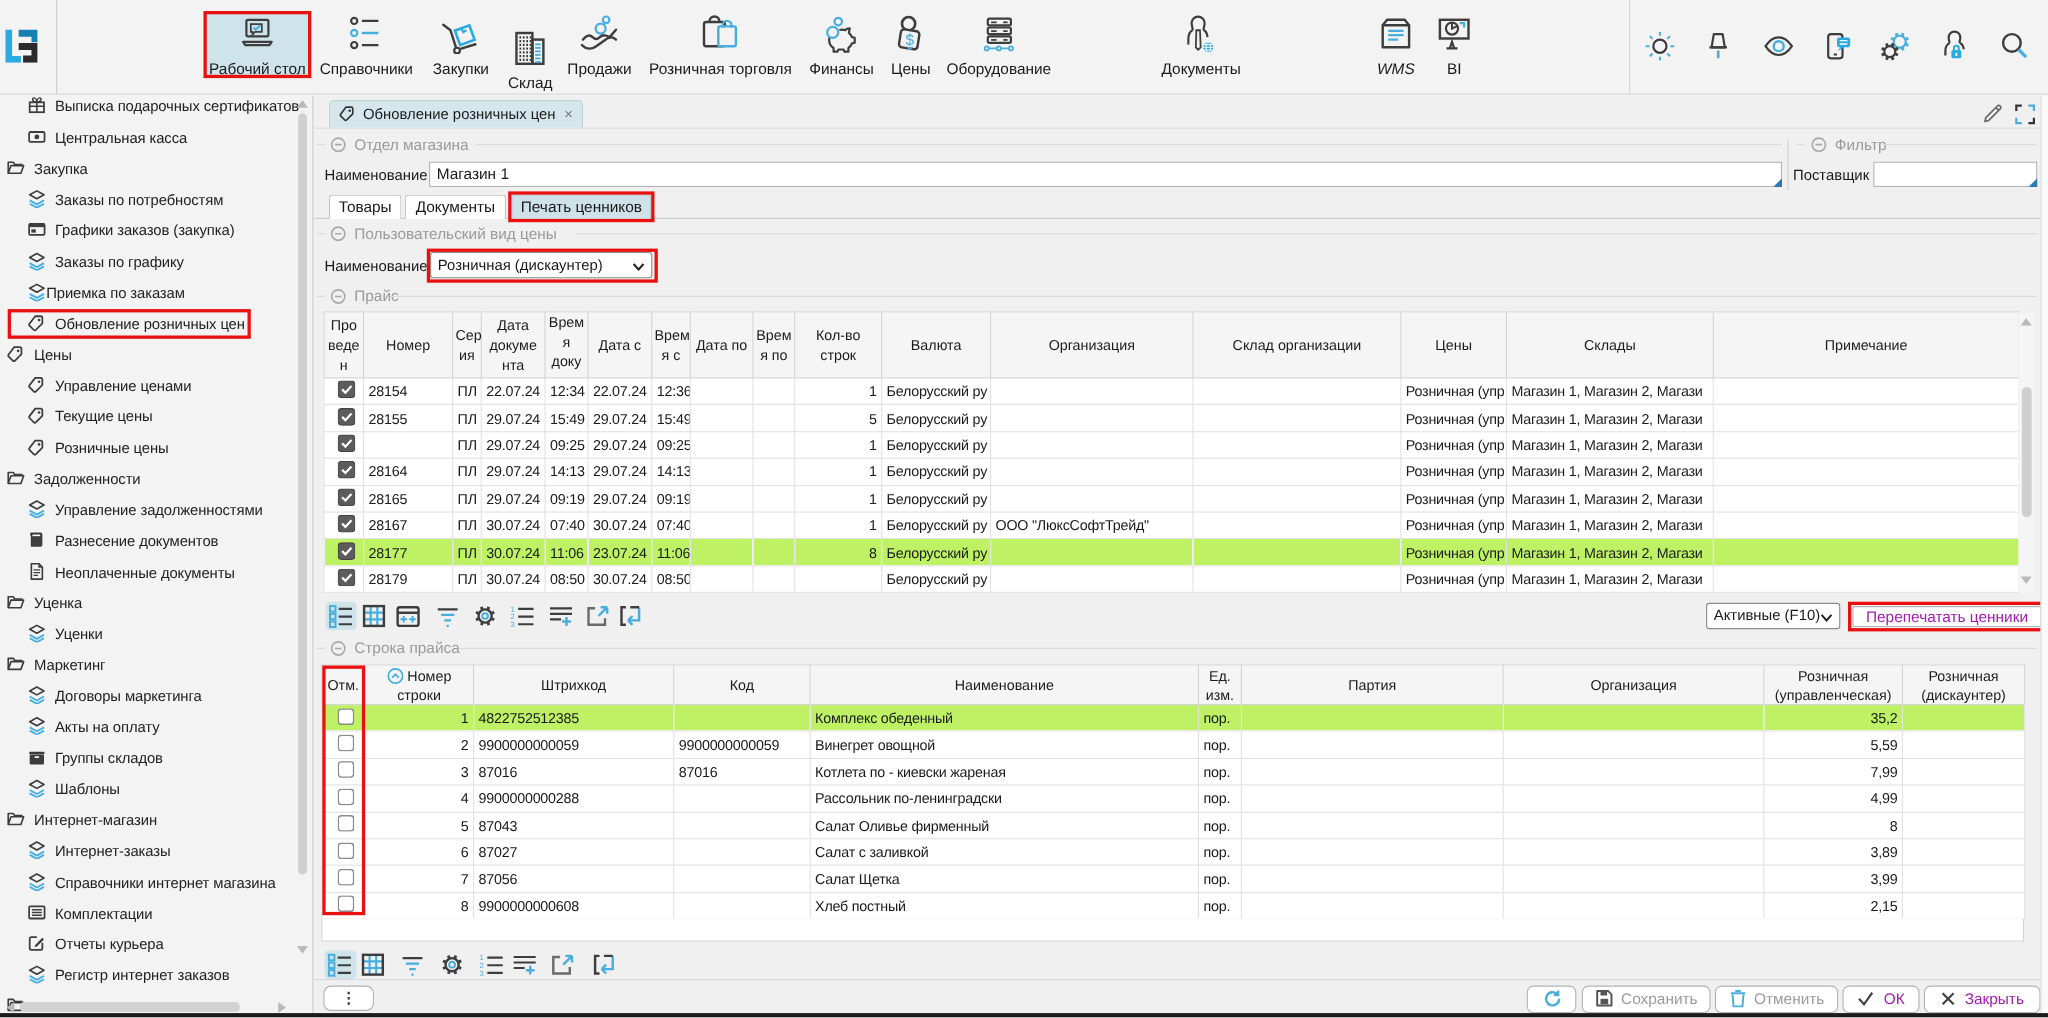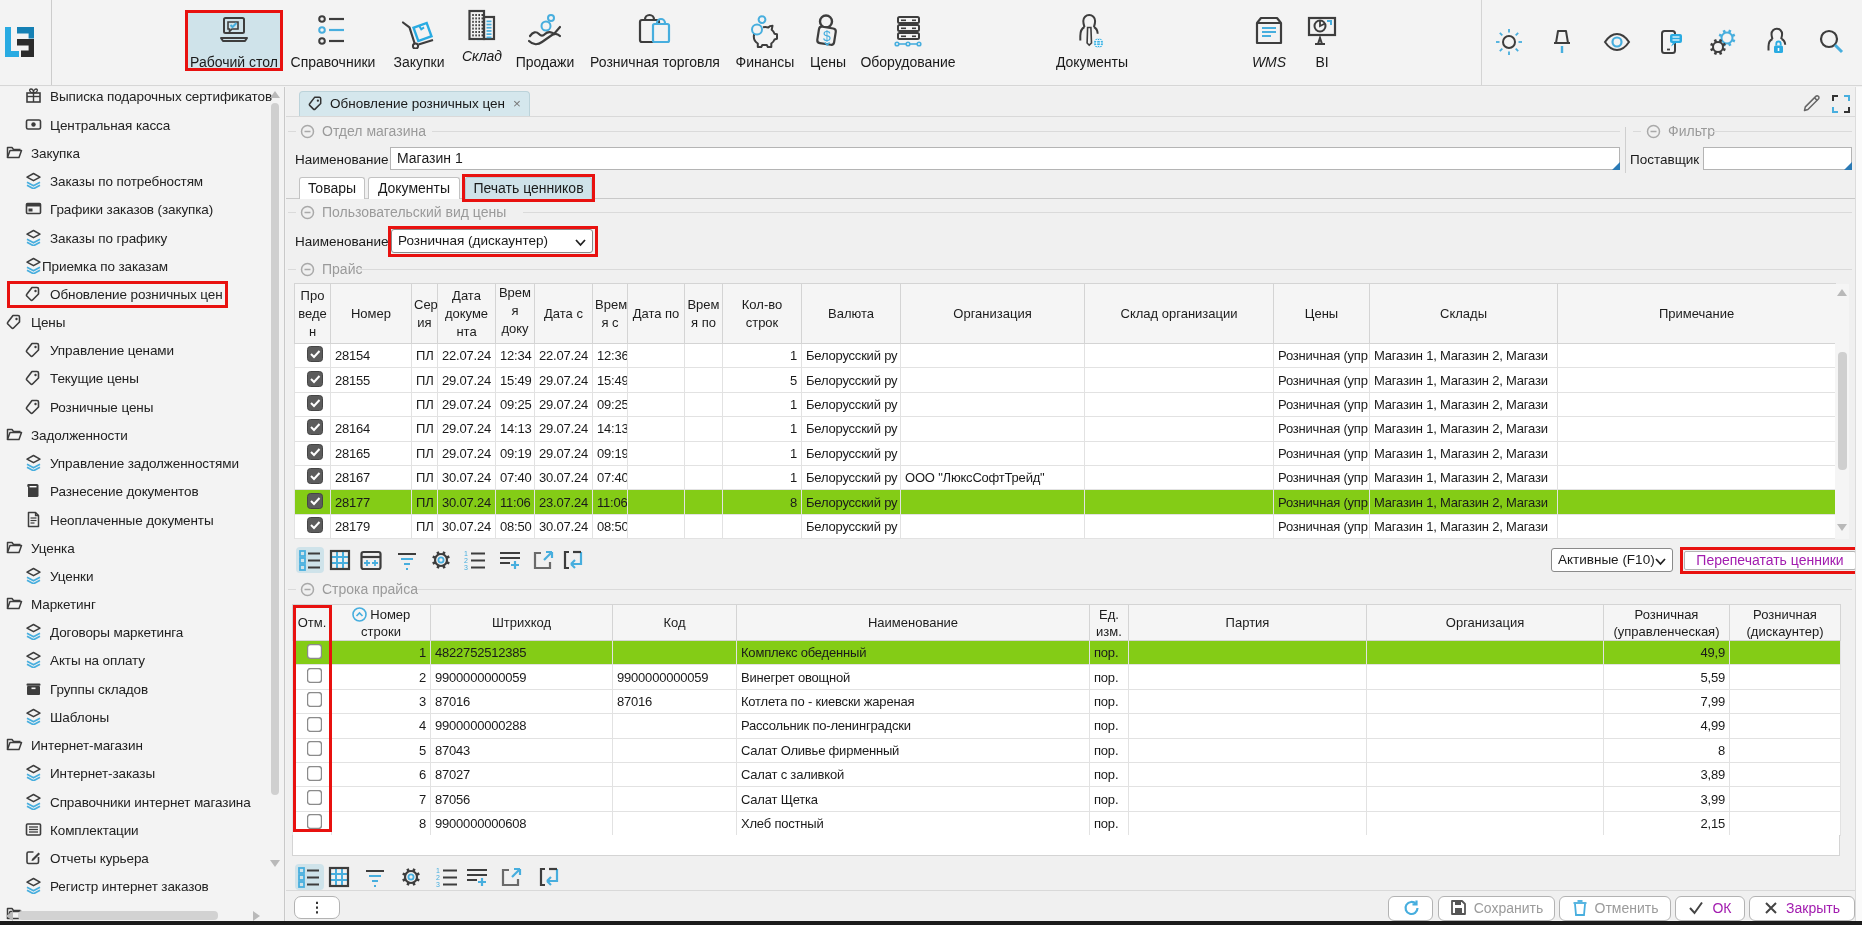--- a/index.html
+++ b/index.html
@@ -17,21 +17,21 @@
 .fline { position:absolute; height:1px; background:#dadada; }
 label.fl { position:absolute; font-size:13.5px; color:#1a1a1a; }
 .tinput { position:absolute; background:#fff; border:1px solid #b4b4b4; font-size:14px; padding:0 6px; color:#1a1a1a; }
 .corner { position:absolute; width:0; height:0; border-left:8px solid transparent; border-bottom:8px solid #2a7ab5; }
 .stab { position:absolute; height:22px; background:#fff; border:1px solid #c2c2c2; border-bottom:none; border-radius:3px 3px 0 0; font-size:14px; text-align:center; line-height:21px; }
 .redbox { position:absolute; border:3px solid #e8110f; }
 table.grid { border-collapse:collapse; table-layout:fixed; background:#fff; font-size:13px; }
 table.grid th { background:#f5f5f5; font-weight:normal; color:#1c1c1c; border:1px solid #d4d4d4; padding:0 2px; font-size:13px; line-height:18px; }
 #t2 th { line-height:17px; }
 table.grid td { border:1px solid #e2e2e2; border-top:none; padding:0 0 0 4px; height:24.4px; white-space:nowrap; overflow:hidden; color:#1a1a1a; letter-spacing:-0.2px; }
-tr.hl td { background:#84cc16;margin-top:48px; }
+tr.hl td { background:#bef264;margin-top:48px; }
 .num { text-align:right; padding-right:4px !important; }
 .btn { position:absolute; height:25px; background:#fff; border:1px solid #b3b3b3; border-radius:6px; font-size:14px; color:#a21caf; text-align:center; }
 .sel { font-size:13.5px; background:#fff; border:1px solid #8a8a8a; border-radius:3px; color:#1a1a1a; padding-left:6px; white-space:nowrap; overflow:hidden; }
 </style>
 </head>
 <body>
 <div id="app">
 <div id="topbar">
 <svg style="position:absolute;left:4px;top:26px" width="31" height="31" viewBox="0 0 31 31">
         <path d="M1 1 h6 v24 h8 v6 h-14 z" fill="#29abe2"></path>
@@ -57,21 +57,21 @@
         </svg><div style="margin-top:2px">Справочники</div></div>
 <div class="tbitem" style="left:339px;top:13px;width:160px;"><svg width="36" height="36" viewBox="0 0 36 36">
           <path d="M2 9.5 L8.5 14.5 L13.5 30" fill="none" stroke="#3d3d3d" stroke-width="2.2" stroke-linecap="round"></path>
 <circle cx="14.5" cy="33" r="2.6" fill="none" stroke="#3d3d3d" stroke-width="2"></circle>
 <path d="M17.5 31.5 L32 27" fill="none" stroke="#3d3d3d" stroke-width="2.2"></path>
 <g transform="rotate(-20 21.5 19)">
             <rect x="14.5" y="12" width="14" height="14" fill="none" stroke="#29abe2" stroke-width="2.4"></rect>
             <path d="M20.5 12 l0.8 4 3.2 -0.8" fill="none" stroke="#29abe2" stroke-width="2"></path>
           </g>
         </svg><div style="margin-top:2px">Закупки</div></div>
-<div class="tbitem" style="left:402px;top:7px;width:160px;font-style:italic;"><svg width="36" height="36" viewBox="0 0 36 36">
+<div class="tbitem" style="left:402px;top:26px;width:160px;"><svg width="36" height="36" viewBox="0 0 36 36">
           <rect x="5.5" y="4" width="14.5" height="28" fill="none" stroke="#3d3d3d" stroke-width="2.2"></rect>
 <rect x="20" y="10" width="10" height="22" fill="none" stroke="#3d3d3d" stroke-width="2.2"></rect>
 <rect x="8.2" y="7.0" width="1.6" height="2" fill="#3d3d3d"></rect>
           <rect x="11.299999999999999" y="7.0" width="1.6" height="2" fill="#3d3d3d"></rect>
           <rect x="14.399999999999999" y="7.0" width="1.6" height="2" fill="#3d3d3d"></rect>
           <rect x="17.5" y="7.0" width="1.6" height="2" fill="#3d3d3d"></rect>
           <rect x="8.2" y="10.4" width="1.6" height="2" fill="#3d3d3d"></rect>
           <rect x="11.299999999999999" y="10.4" width="1.6" height="2" fill="#3d3d3d"></rect>
           <rect x="14.399999999999999" y="10.4" width="1.6" height="2" fill="#3d3d3d"></rect>
           <rect x="17.5" y="10.4" width="1.6" height="2" fill="#3d3d3d"></rect>
@@ -758,21 +758,21 @@
             <td style="text-align:center"><svg width="15" height="15" viewBox="0 0 15 15">
                 <rect x="0.5" y="0.5" width="14" height="14" rx="3" fill="#fff" stroke="#8b8b8b" stroke-width="1.4"></rect>
               </svg></td>
             <td class="num">1</td>
             <td>4822752512385</td>
             <td></td>
             <td>Комплекс обеденный</td>
             <td>пор.</td>
             <td></td>
             <td></td>
-            <td class="num">49,9</td>
+            <td class="num">35,2</td>
             <td></td>
           </tr>
 <tr>
             <td style="text-align:center"><svg width="15" height="15" viewBox="0 0 15 15">
                 <rect x="0.5" y="0.5" width="14" height="14" rx="3" fill="#fff" stroke="#8b8b8b" stroke-width="1.4"></rect>
               </svg></td>
             <td class="num">2</td>
             <td>9900000000059</td>
             <td>9900000000059</td>
             <td>Винегрет овощной</td>

